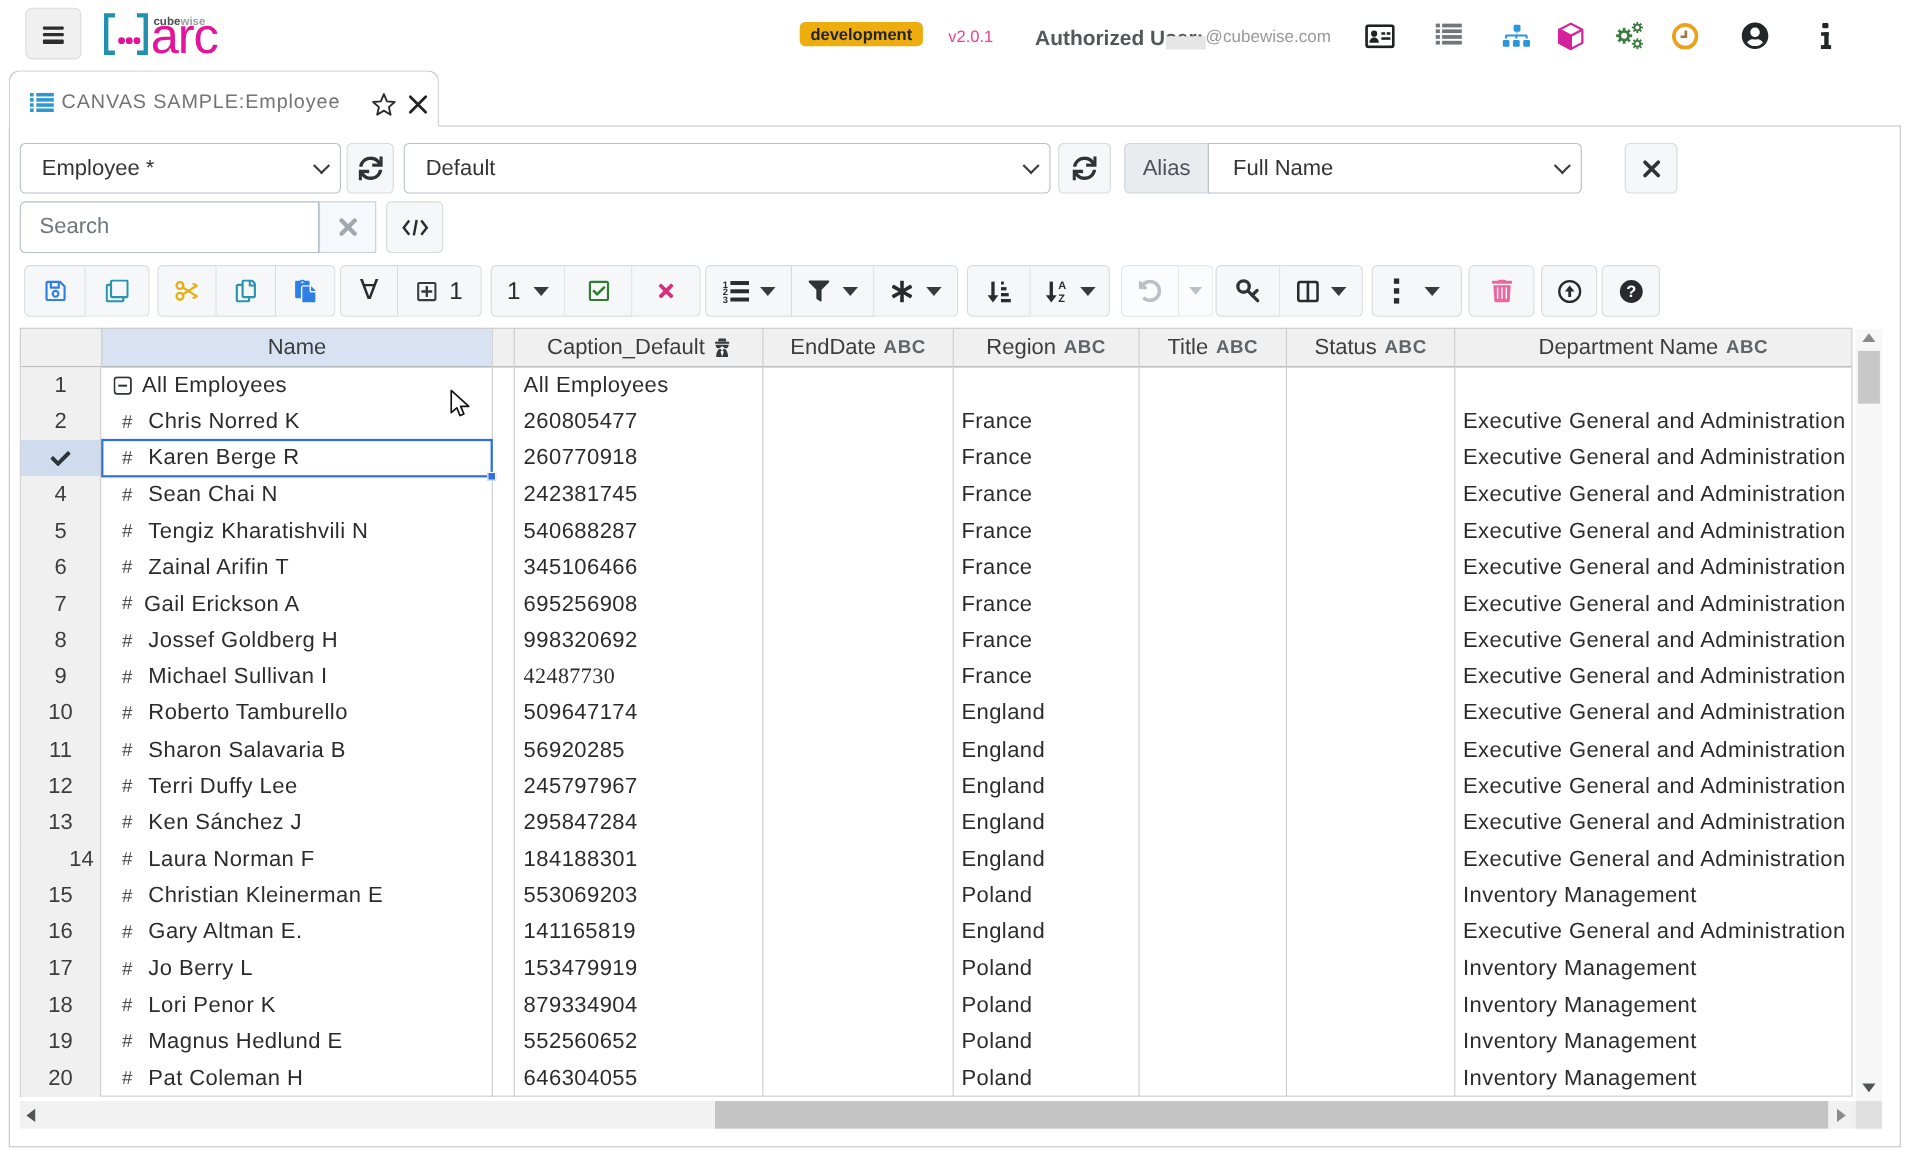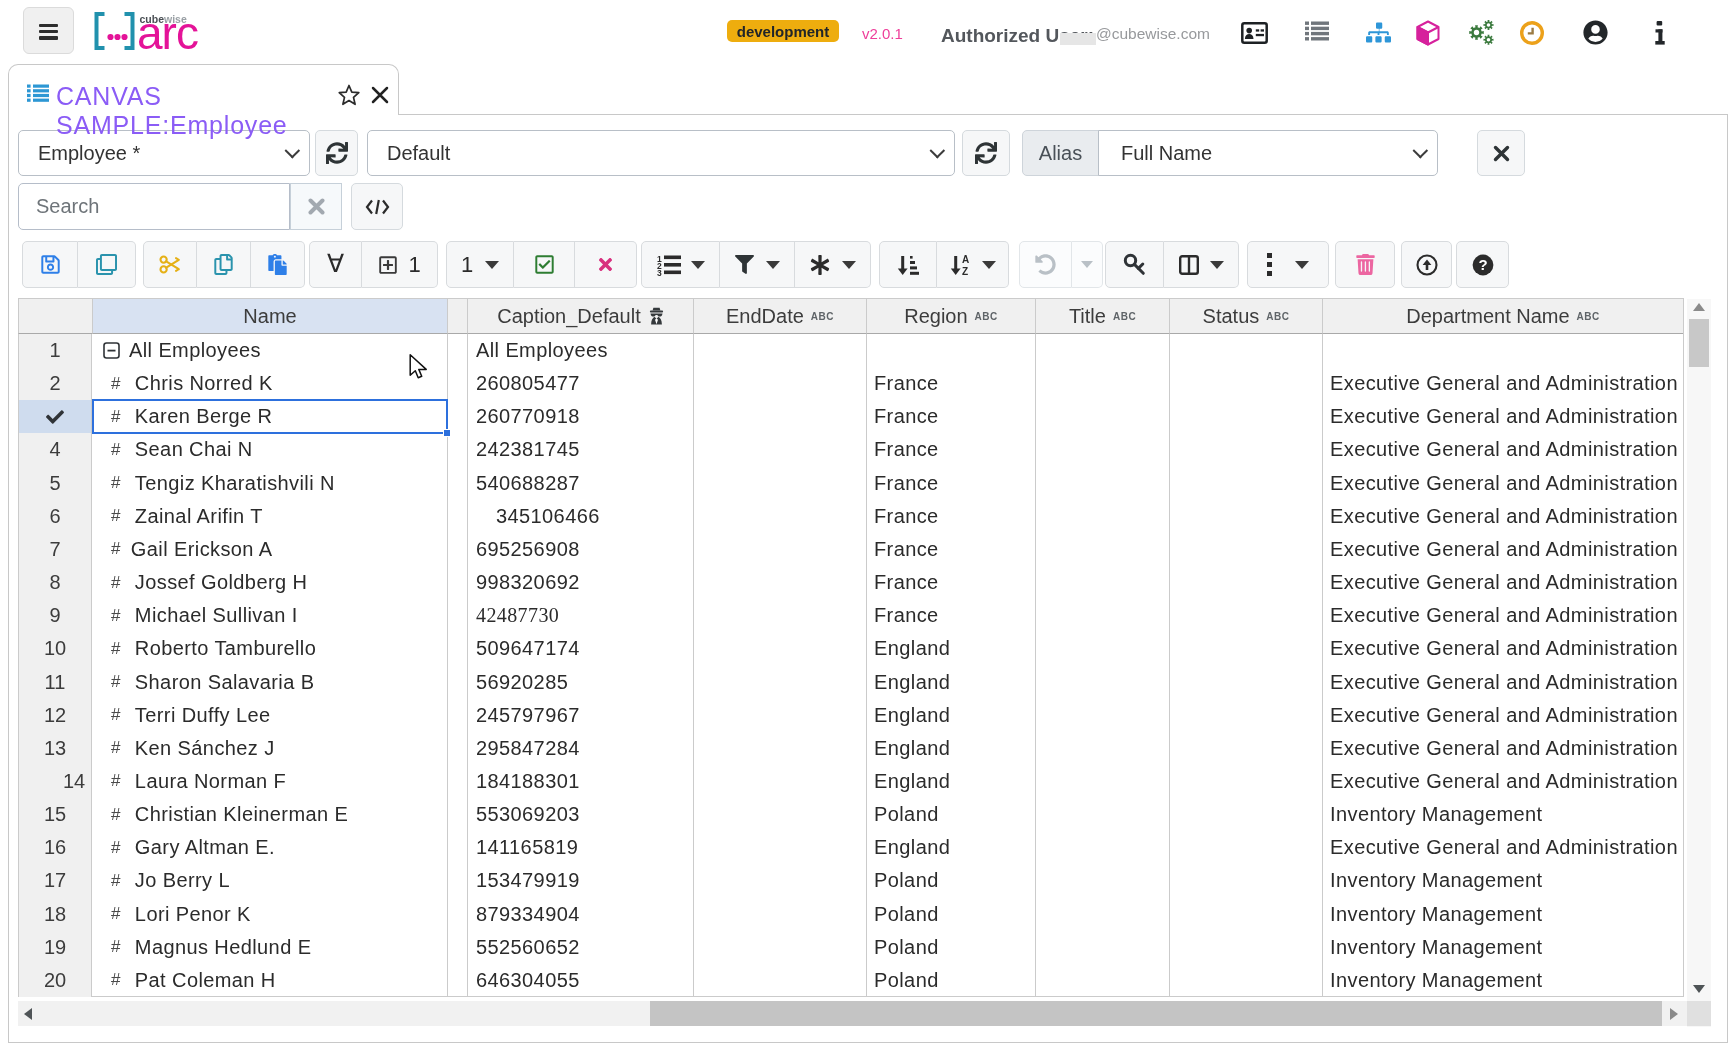--- a/index.html
+++ b/index.html
@@ -19,21 +19,21 @@
   
   .tbtn { position:absolute; top:241px; height:47px; background:#f6f7f8; border:1px solid #d8dbde; display:flex; align-items:center; justify-content:center; }
   .tbtn.first { border-radius:5px 0 0 5px; }
   .tbtn.last { border-radius:0 5px 5px 0; border-left:none; }
   .tbtn.mid { border-left:none; }
   .tbtn.solo { border-radius:5px; }
   .caret { width:0; height:0; border-left:7px solid transparent; border-right:7px solid transparent; border-top:8px solid #3a3a3a; display:inline-block; }
   
   #grid { left:18px; top:298px; }
   .hcell { position:absolute; top:0; height:36px; background:#f0f0f0; border-left:1px solid #cbcbcb; border-top:1px solid #cbcbcb; border-bottom:1px solid #a9a9a9; display:flex; align-items:center; justify-content:center; font-size:20px; color:#3c3c3c; }
-  .abc { font-size:10px; font-weight:bold; color:#5f6468; margin-left:7px; letter-spacing:0.5px; }
+  .abc { font-size:17px; font-weight:bold; color:#5f6468; margin-left:7px; letter-spacing:0.5px; }
   .cell { position:absolute; font-size:20px; letter-spacing:0.4px; color:#2b2b2b; display:flex; align-items:center; white-space:nowrap; overflow:hidden; }
   .vline { position:absolute; width:1px; background:#cbcbcb; }
   .rownum { position:absolute; left:1px; width:72px; background:#f0f0f0; display:flex; align-items:center; justify-content:center; font-size:20px; color:#3c3c3c; }
 </style>
 </head>
 <body>
 <div id="nav" class="abs" style="left:0;top:0;width:1734px;height:64px;">
   <div id="hamburger" class="abs">
     <div class="bar" style="top:16px"></div>
     <div class="bar" style="top:22.2px"></div>
@@ -133,21 +133,21 @@
       <rect x="0" y="0.5" width="3.6" height="3.2"></rect>
         <rect x="6" y="0.5" width="16" height="3.2"></rect>
       <rect x="0" y="5.2" width="3.6" height="3.2"></rect>
         <rect x="6" y="5.2" width="16" height="3.2"></rect>
       <rect x="0" y="9.9" width="3.6" height="3.2"></rect>
         <rect x="6" y="9.9" width="16" height="3.2"></rect>
       <rect x="0" y="14.6" width="3.6" height="3.2"></rect>
         <rect x="6" y="14.6" width="16" height="3.2"></rect>
     </svg>
   </div>
-  <div class="abs" style="left:47px; top:17px; font-size:25px; letter-spacing:0.8px; color:#8b5cf6;">CANVAS SAMPLE:Employee</div>
+  <div class="abs" style="left:47px; top:17px; font-size:18px; letter-spacing:0.8px; color:#737373;">CANVAS SAMPLE:Employee</div>
   <div class="abs" style="left:328px; top:18px;">
     <svg width="24" height="24" viewBox="0 0 24 24" fill="none" stroke="#2b2b2b" stroke-width="1.7">
       <path d="M12 2.5 L14.8 9.1 L21.8 9.7 L16.5 14.4 L18.1 21.3 L12 17.6 L5.9 21.3 L7.5 14.4 L2.2 9.7 L9.2 9.1 Z" stroke-linejoin="round"></path>
     </svg>
   </div>
   <div class="abs" style="left:361px; top:20px;">
     <svg width="20" height="20" viewBox="0 0 20 20" stroke="#222" stroke-width="2.5" stroke-linecap="round">
       <path d="M3 3 L17 17 M17 3 L3 17"></path>
     </svg>
   </div>
@@ -423,21 +423,21 @@
       <span style="margin-left:14px">Tengiz Kharatishvili N</span>
     </div>
 <div class="cell" style="left:458px;top:168.6px;height:33.15px;">540688287</div>
 <div class="cell" style="left:856px;top:168.6px;height:33.15px;">France</div>
 <div class="cell" style="left:1312px;top:168.6px;height:33.15px;">Executive General and Administration</div>
 <div class="rownum" style="top:201.8px;height:33.15px;">6</div>
 <div class="cell" style="left:93px;top:201.8px;height:33.15px;">
       <span style="font-size:17px;color:#4a4a4a;">#</span>
       <span style="margin-left:14px">Zainal Arifin T</span>
     </div>
-<div class="cell" style="left:478px;top:201.8px;height:33.15px;">345106466</div>
+<div class="cell" style="left:458px;top:201.8px;height:33.15px;">345106466</div>
 <div class="cell" style="left:856px;top:201.8px;height:33.15px;">France</div>
 <div class="cell" style="left:1312px;top:201.8px;height:33.15px;">Executive General and Administration</div>
 <div class="rownum" style="top:234.9px;height:33.15px;">7</div>
 <div class="cell" style="left:93px;top:234.9px;height:33.15px;">
       <span style="font-size:17px;color:#4a4a4a;">#</span>
       <span style="margin-left:10px">Gail Erickson A</span>
     </div>
 <div class="cell" style="left:458px;top:234.9px;height:33.15px;">695256908</div>
 <div class="cell" style="left:856px;top:234.9px;height:33.15px;">France</div>
 <div class="cell" style="left:1312px;top:234.9px;height:33.15px;">Executive General and Administration</div>

